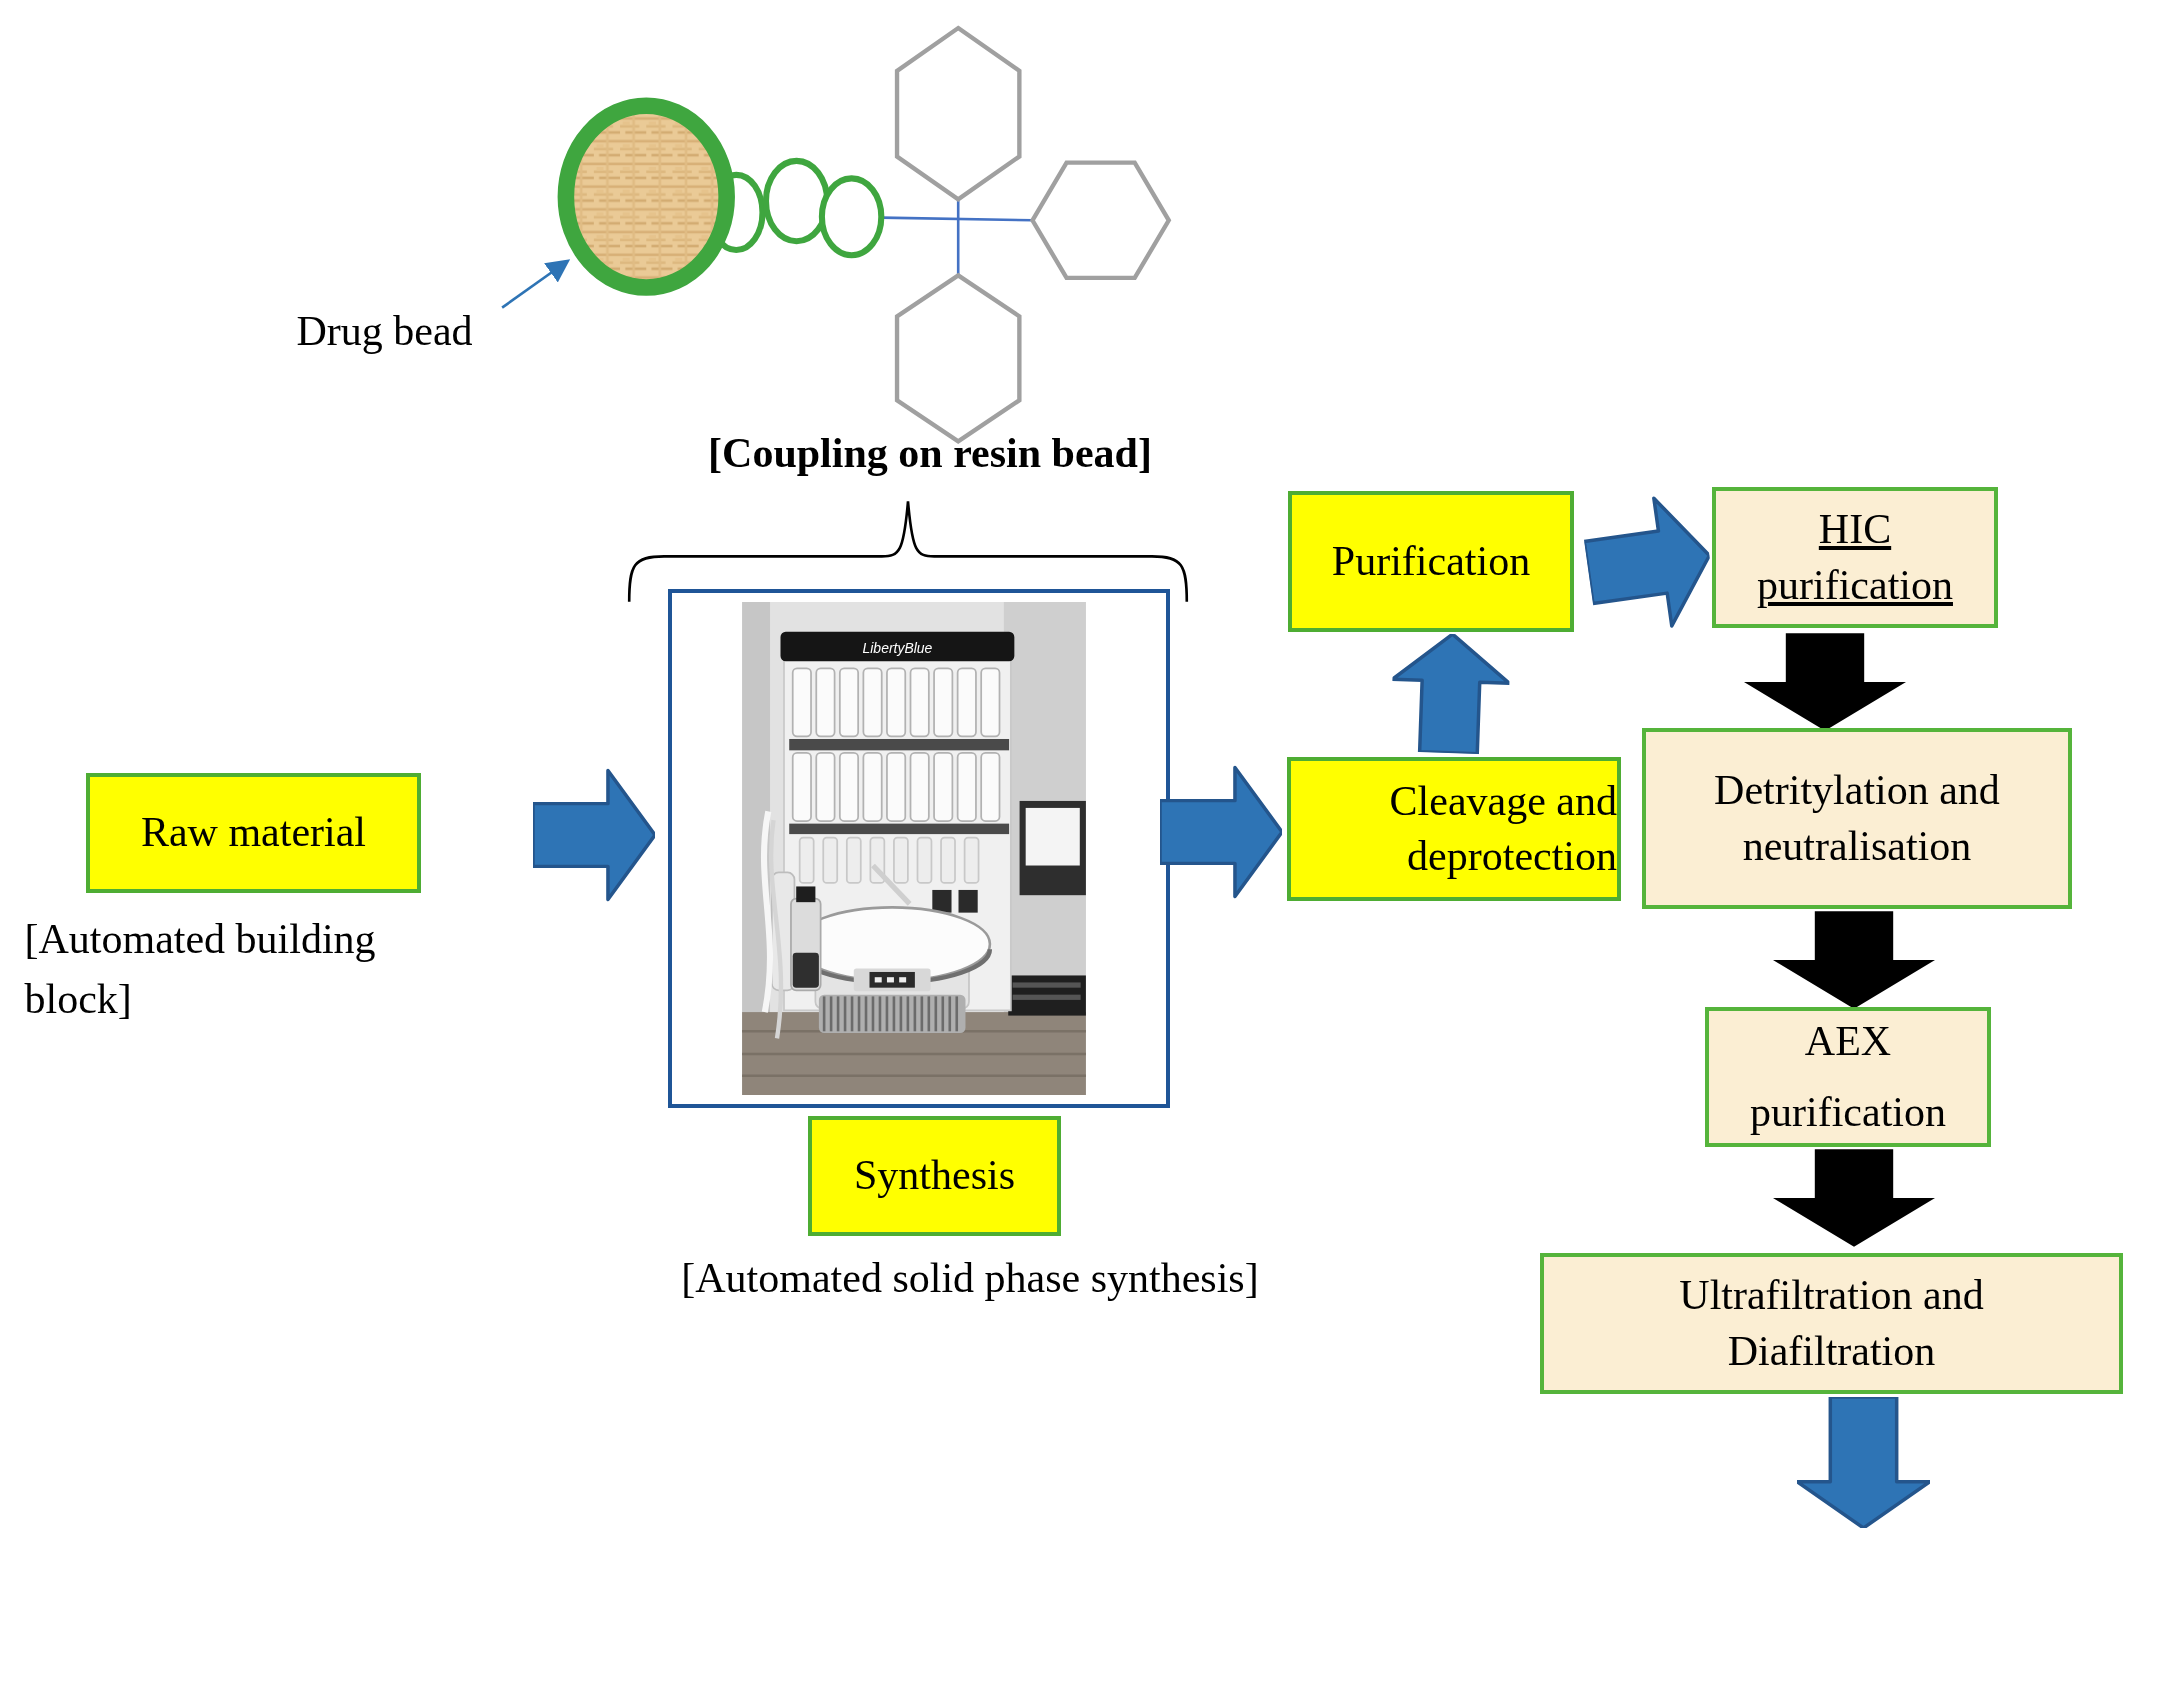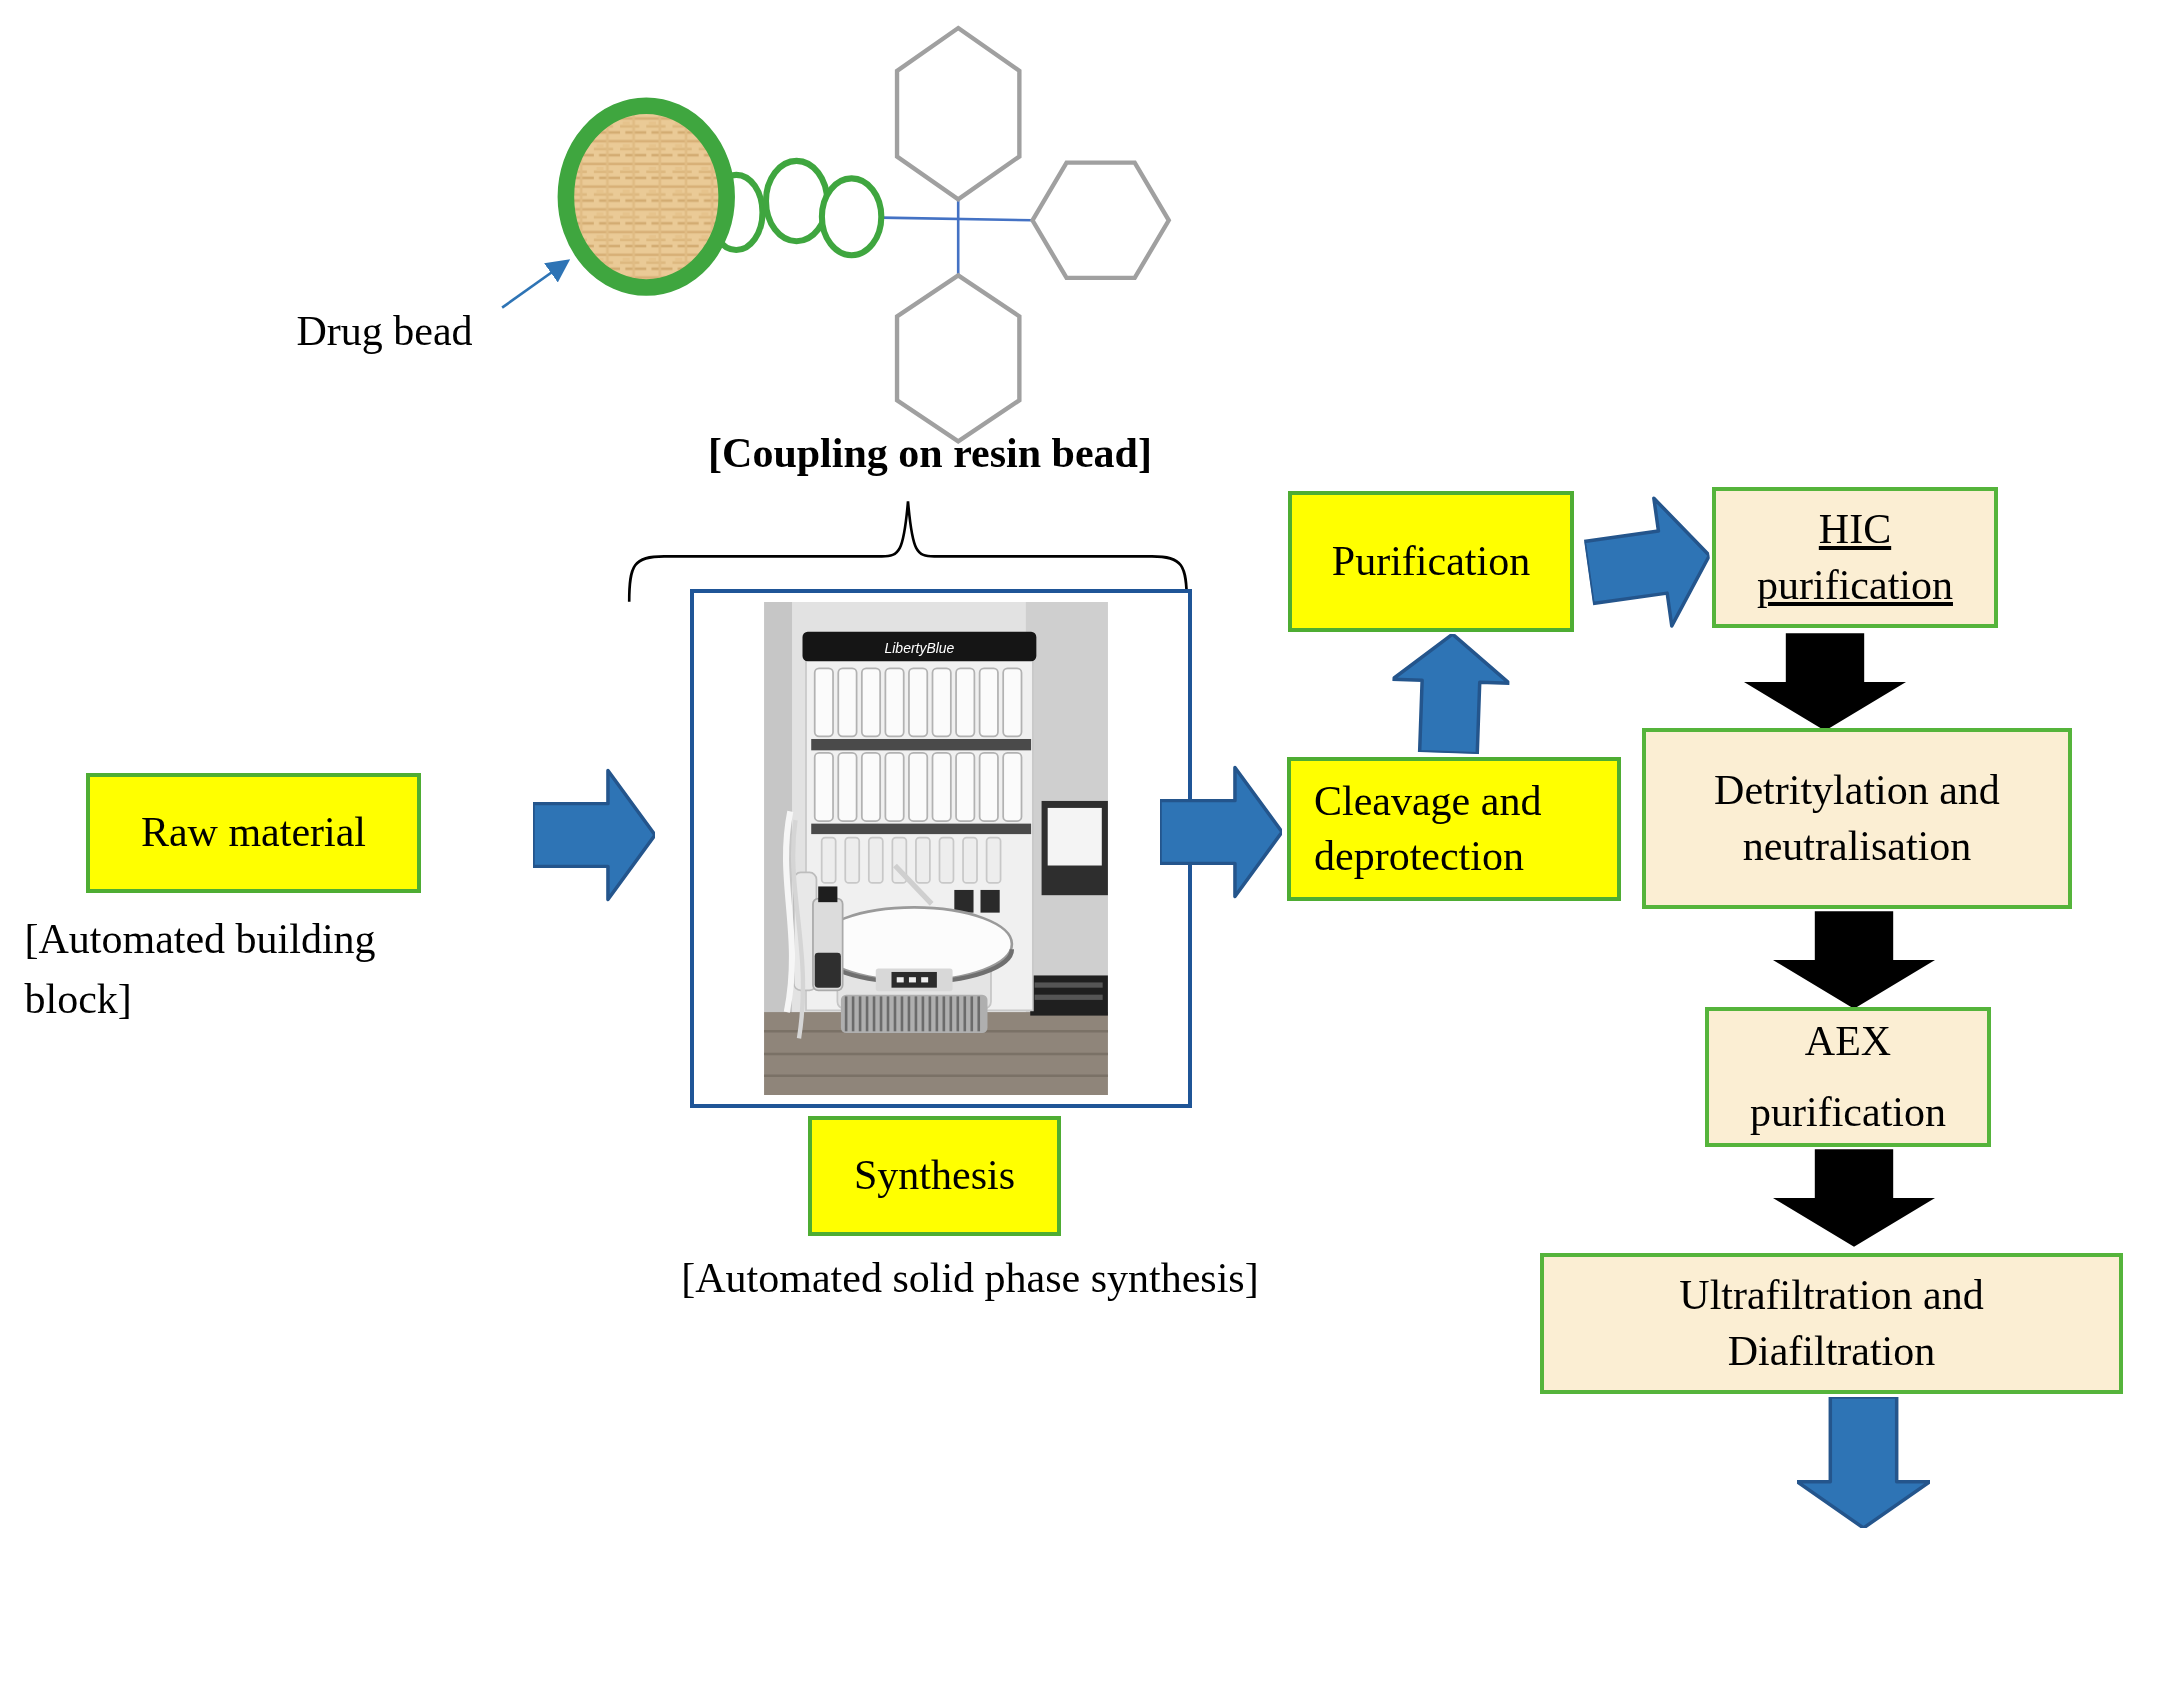--- a/index.html
+++ b/index.html
@@ -10,21 +10,21 @@
   .abs{position:absolute;}
   .box{
     position:absolute;display:flex;flex-direction:column;align-items:center;justify-content:center;
     text-align:center;font-size:42px;line-height:1.32;box-sizing:border-box;
   }
   .yellow{background:#FFFF00;border:4.4px solid #4EAD33;}
   .cream{background:#FBEED3;border:4.4px solid #55B43B;}
   .caption{position:absolute;font-size:42px;line-height:1.42;text-align:center;}
   .caption.left{text-align:left;}
   .photo-box{
-    position:absolute;left:690px;top:589px;width:502px;height:519px;
+    position:absolute;left:668px;top:589px;width:502px;height:519px;
     border:4.4px solid #1F5597;background:#ffffff;box-sizing:border-box;padding-left:48px;
   }
   svg{display:block;}
 </style>
 </head>
 <body>
 
 <div id="canvas">
 
   <svg class="abs" style="left:489px;top:0;width:699px;height:472px" viewBox="0 0 800 540">
@@ -187,21 +187,21 @@
   <div class="box yellow" style="left:808px;top:1116px;width:253px;height:120px;">
     <span>Synthesis</span>
   </div>
 
   <div class="caption" style="left:638px;top:1249px;width:664px;">[Automated solid phase synthesis]</div>
 
   <svg class="abs" style="left:1160px;top:762px;width:122px;height:140px" viewBox="0 0 140 160">
     <polygon points="0,44 86,44 86,6 140,80 86,154 86,116 0,116" fill="#2E74B5" stroke="#24558C" stroke-width="4" stroke-linejoin="round"></polygon>
   </svg>
 
-  <div class="box yellow" style="left:1287px;top:757px;width:334px;height:144px;align-items:flex-start;text-align:left;padding-left:23px;">
+  <div class="box yellow" style="left:1287px;top:757px;width:334px;height:144px;align-items:flex-end;text-align:left;padding-left:23px;">
     <span>Cleavage and</span>
     <span>deprotection</span>
   </div>
 
   <svg class="abs" style="left:1392px;top:634px;width:117px;height:119px;transform:rotate(2deg)" viewBox="0 0 134 136">
     <polygon points="67,0 134,54 100,54 100,136 34,136 34,54 0,54" fill="#2E74B5" stroke="#24558C" stroke-width="4" stroke-linejoin="round"></polygon>
   </svg>
 
   <div class="box yellow" style="left:1288px;top:491px;width:286px;height:141px;">
     <span>Purification</span>

